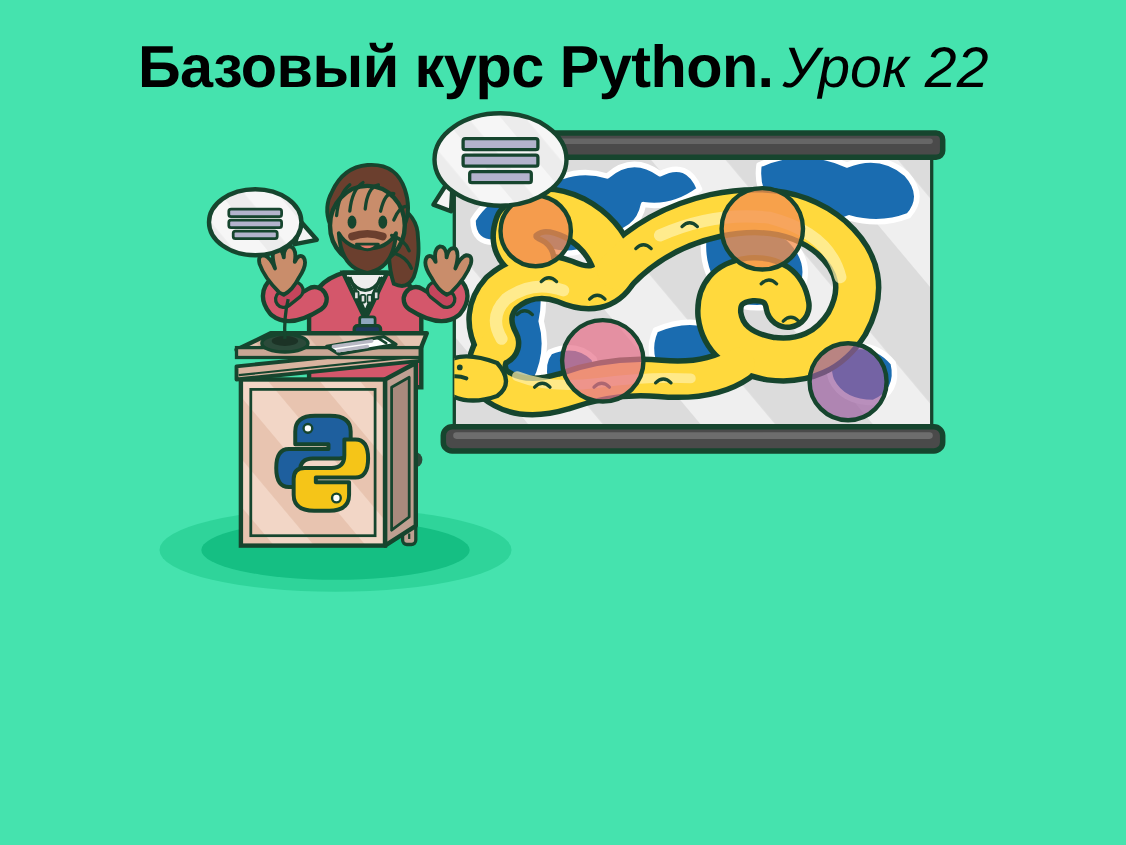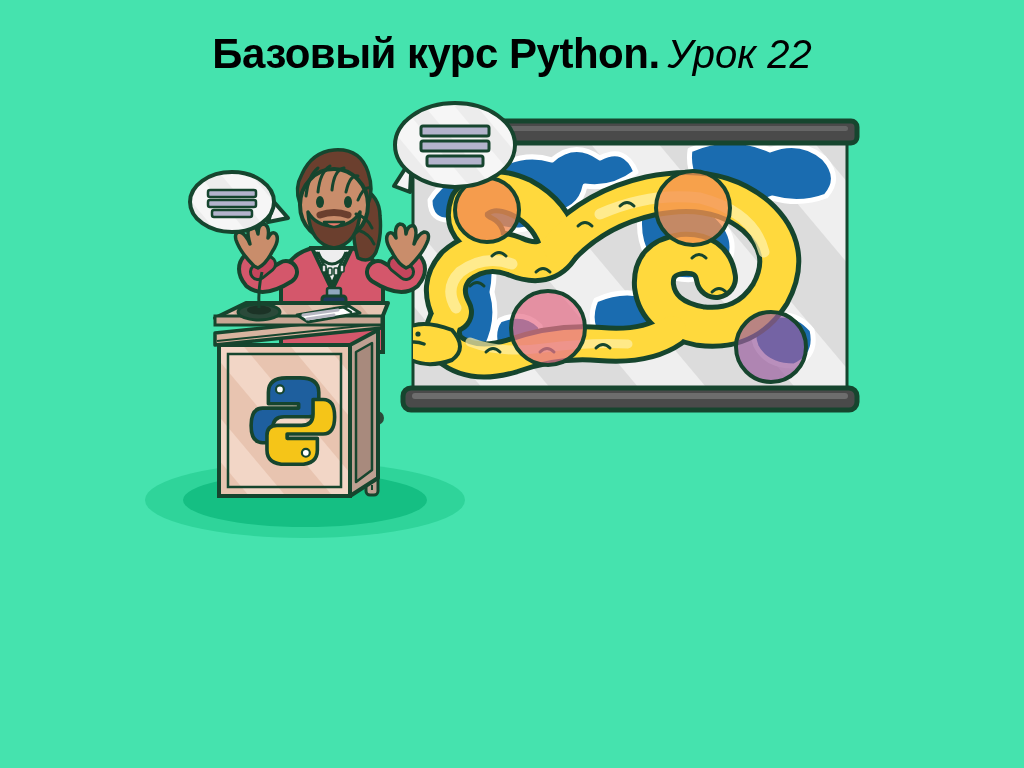--- a/index.html
+++ b/index.html
@@ -26,29 +26,29 @@
     position: absolute;
     top: 30px;
     left: 0;
     width: 1024px;
     text-align: center;
     white-space: nowrap;
   }
   #title-main {
     font-family: "Liberation Sans", sans-serif;
     font-weight: bold;
-    font-size: 42px;
+    font-size: 54px;
     letter-spacing: -0.5px;
     color: #000000;
   }
   #title-lesson {
     font-family: "Liberation Sans", sans-serif;
     font-weight: normal;
     font-style: italic;
-    font-size: 40px;
+    font-size: 52px;
     color: #000000;
     margin-left: 8px;
   }
 
   
   .layer {
     position: absolute;
     top: 0;
     left: 0;
   }

